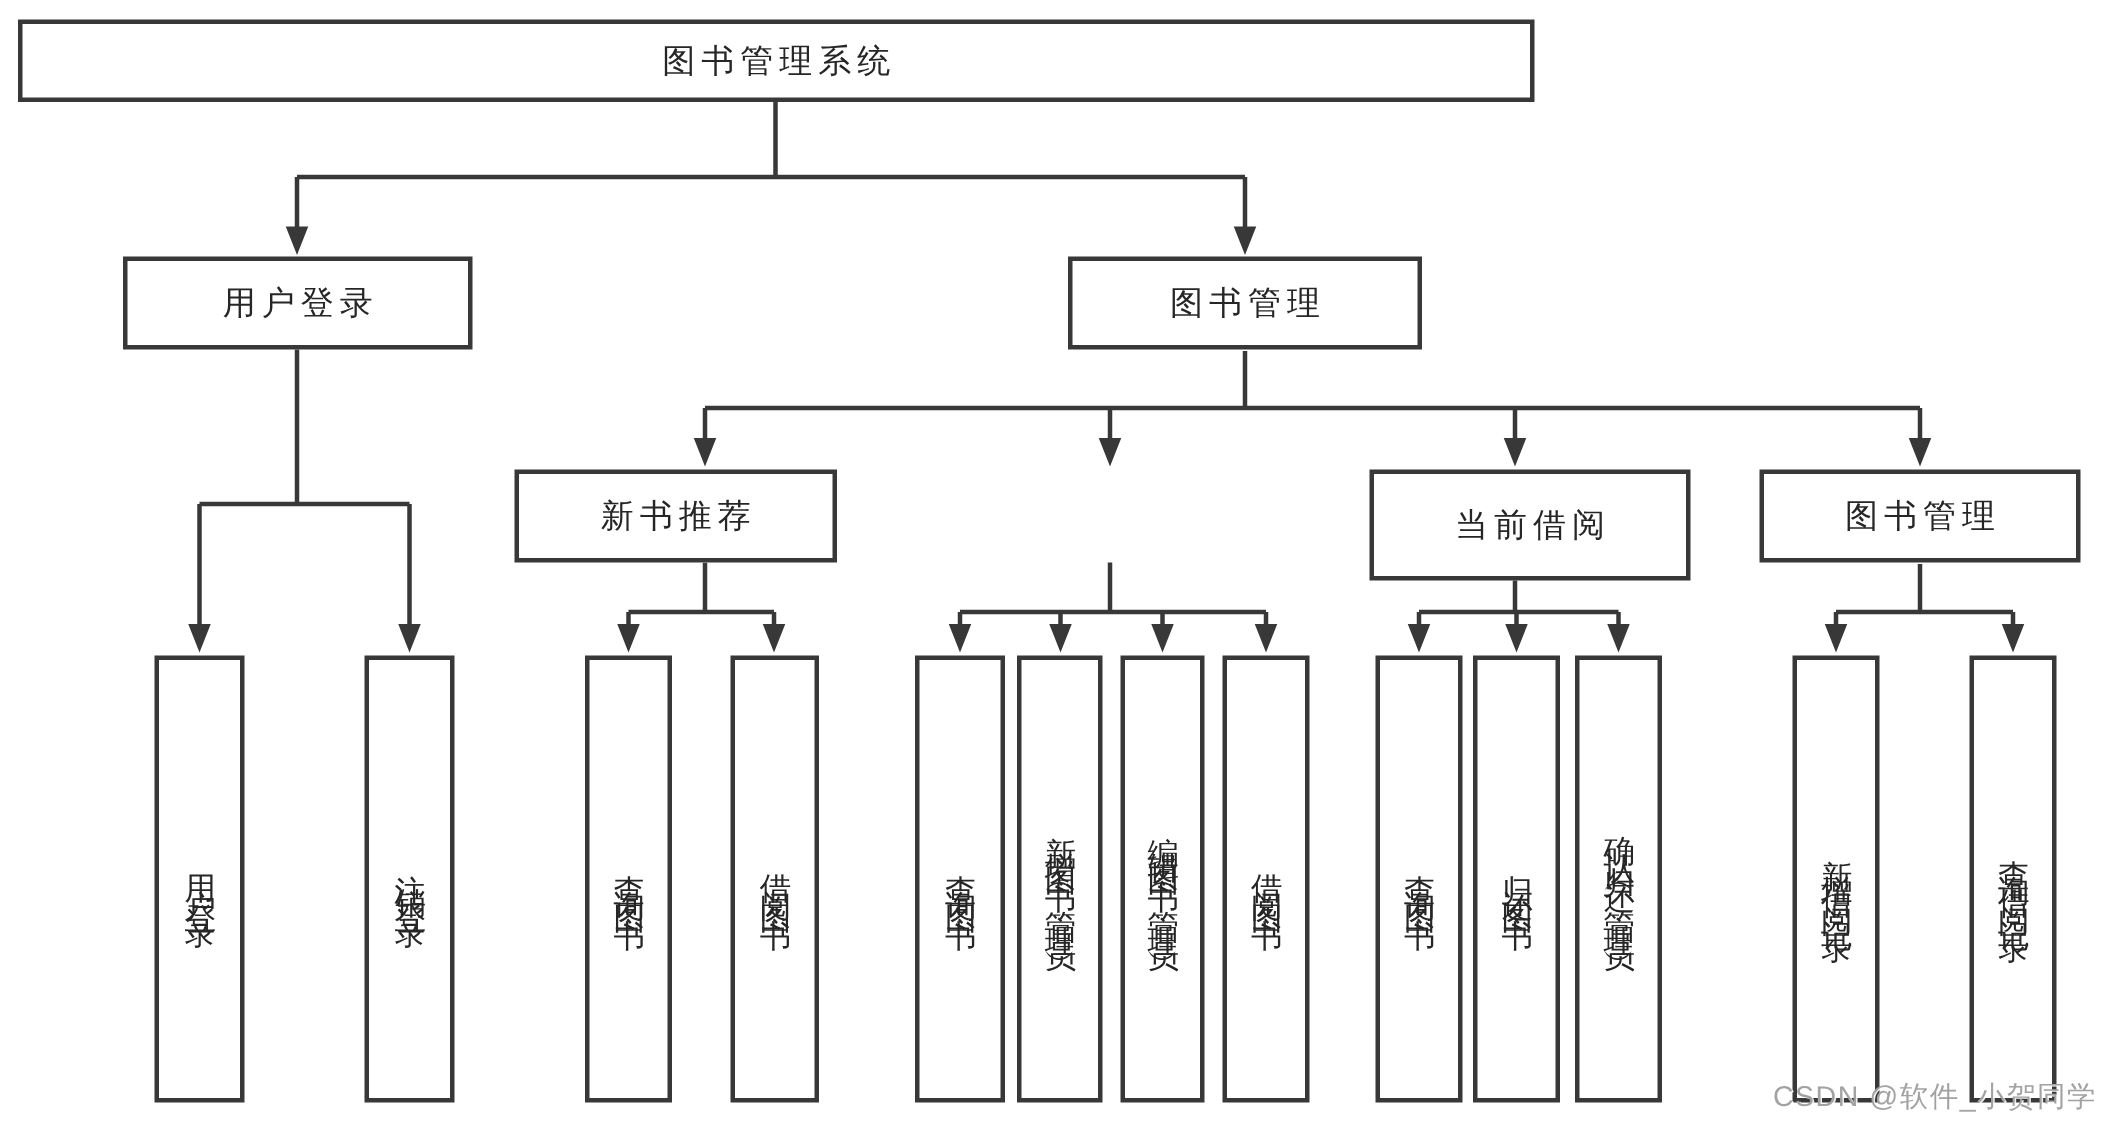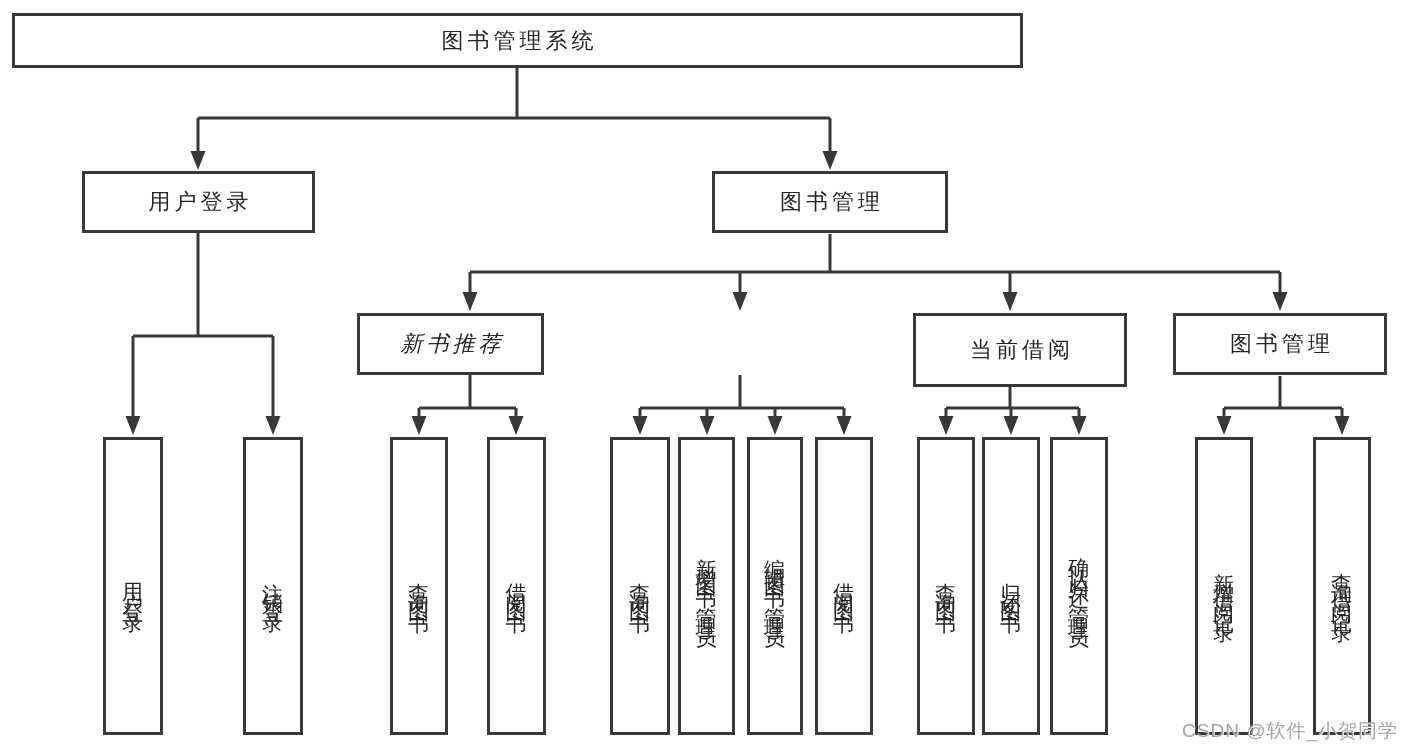--- a/index.html
+++ b/index.html
@@ -110,21 +110,21 @@
     <span>图书管理系统</span>
   </div>
 
   <div class="node hnode" style="left:82px; top:171px; width:233px; height:62px;">
     <span>用户登录</span>
   </div>
   <div class="node hnode" style="left:712px; top:171px; width:236px; height:62px;">
     <span>图书管理</span>
   </div>
 
-  <div class="node hnode" style="left:357px; top:313px; width:187px; height:62px;font-style:italic;">
+  <div class="node hnode" style="left:343px; top:313px; width:215px; height:62px;">
     <span>新书推荐</span>
   </div>
   <div class="node hnode" style="left:903px; top:313px; width:214px; height:74px;margin-left:10px;">
     <span>当前借阅</span>
   </div>
   <div class="node hnode" style="left:1173px; top:313px; width:214px; height:62px;">
     <span>图书管理</span>
   </div>
 
   <div class="node vnode" style="left:103px; width:60px;">

